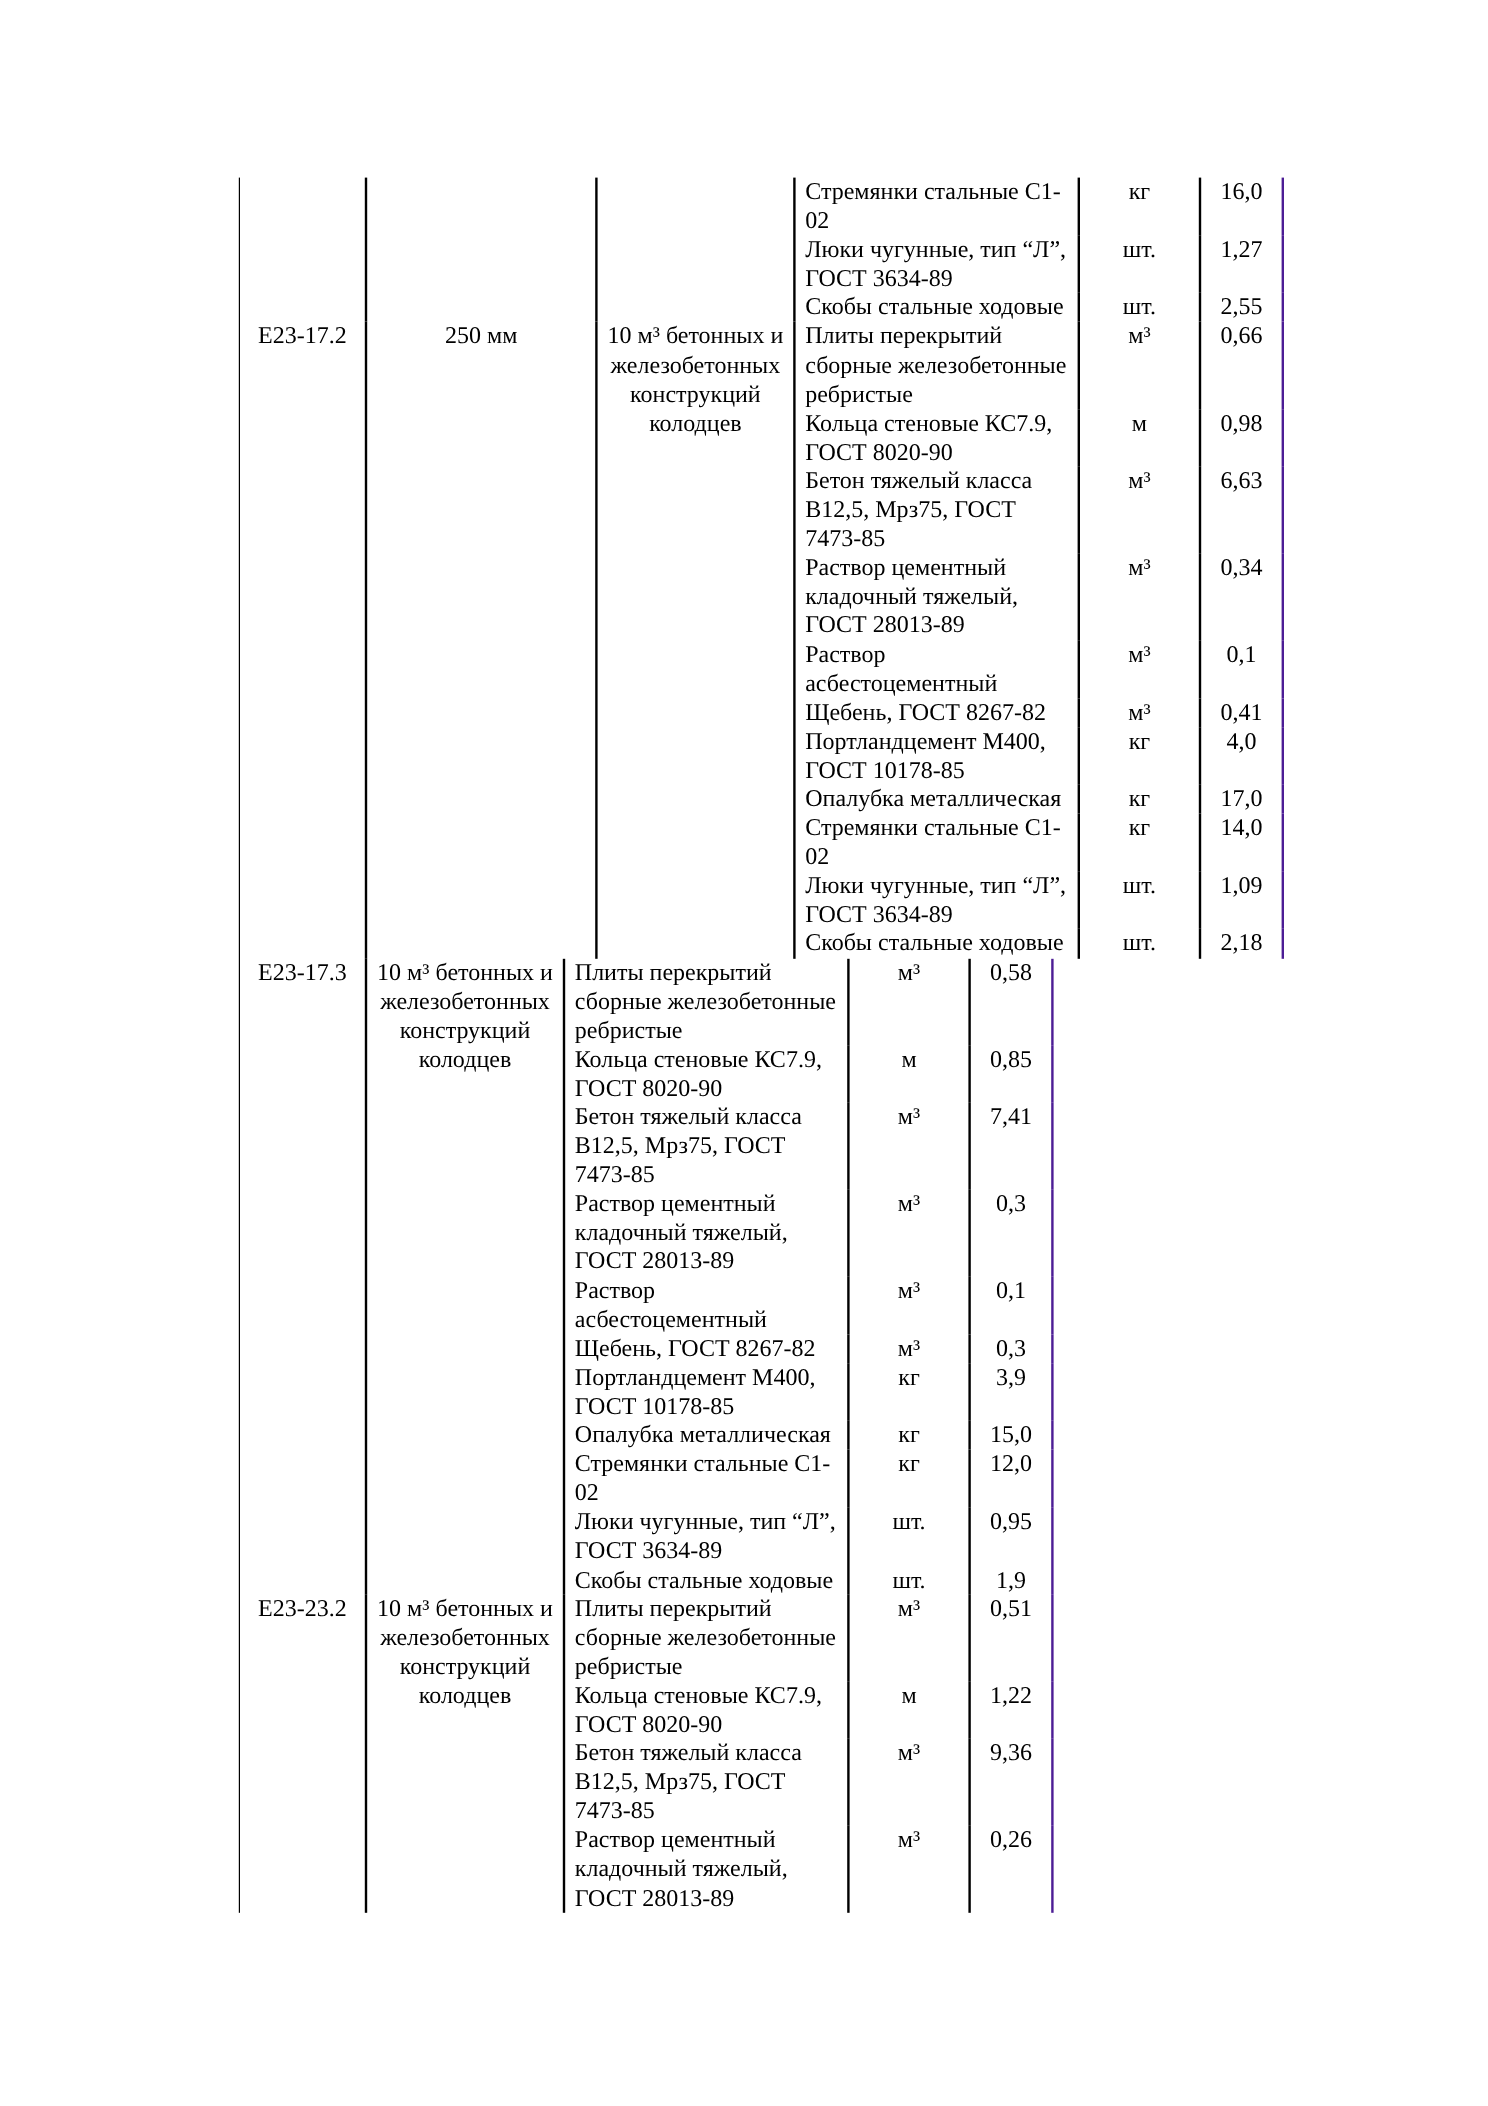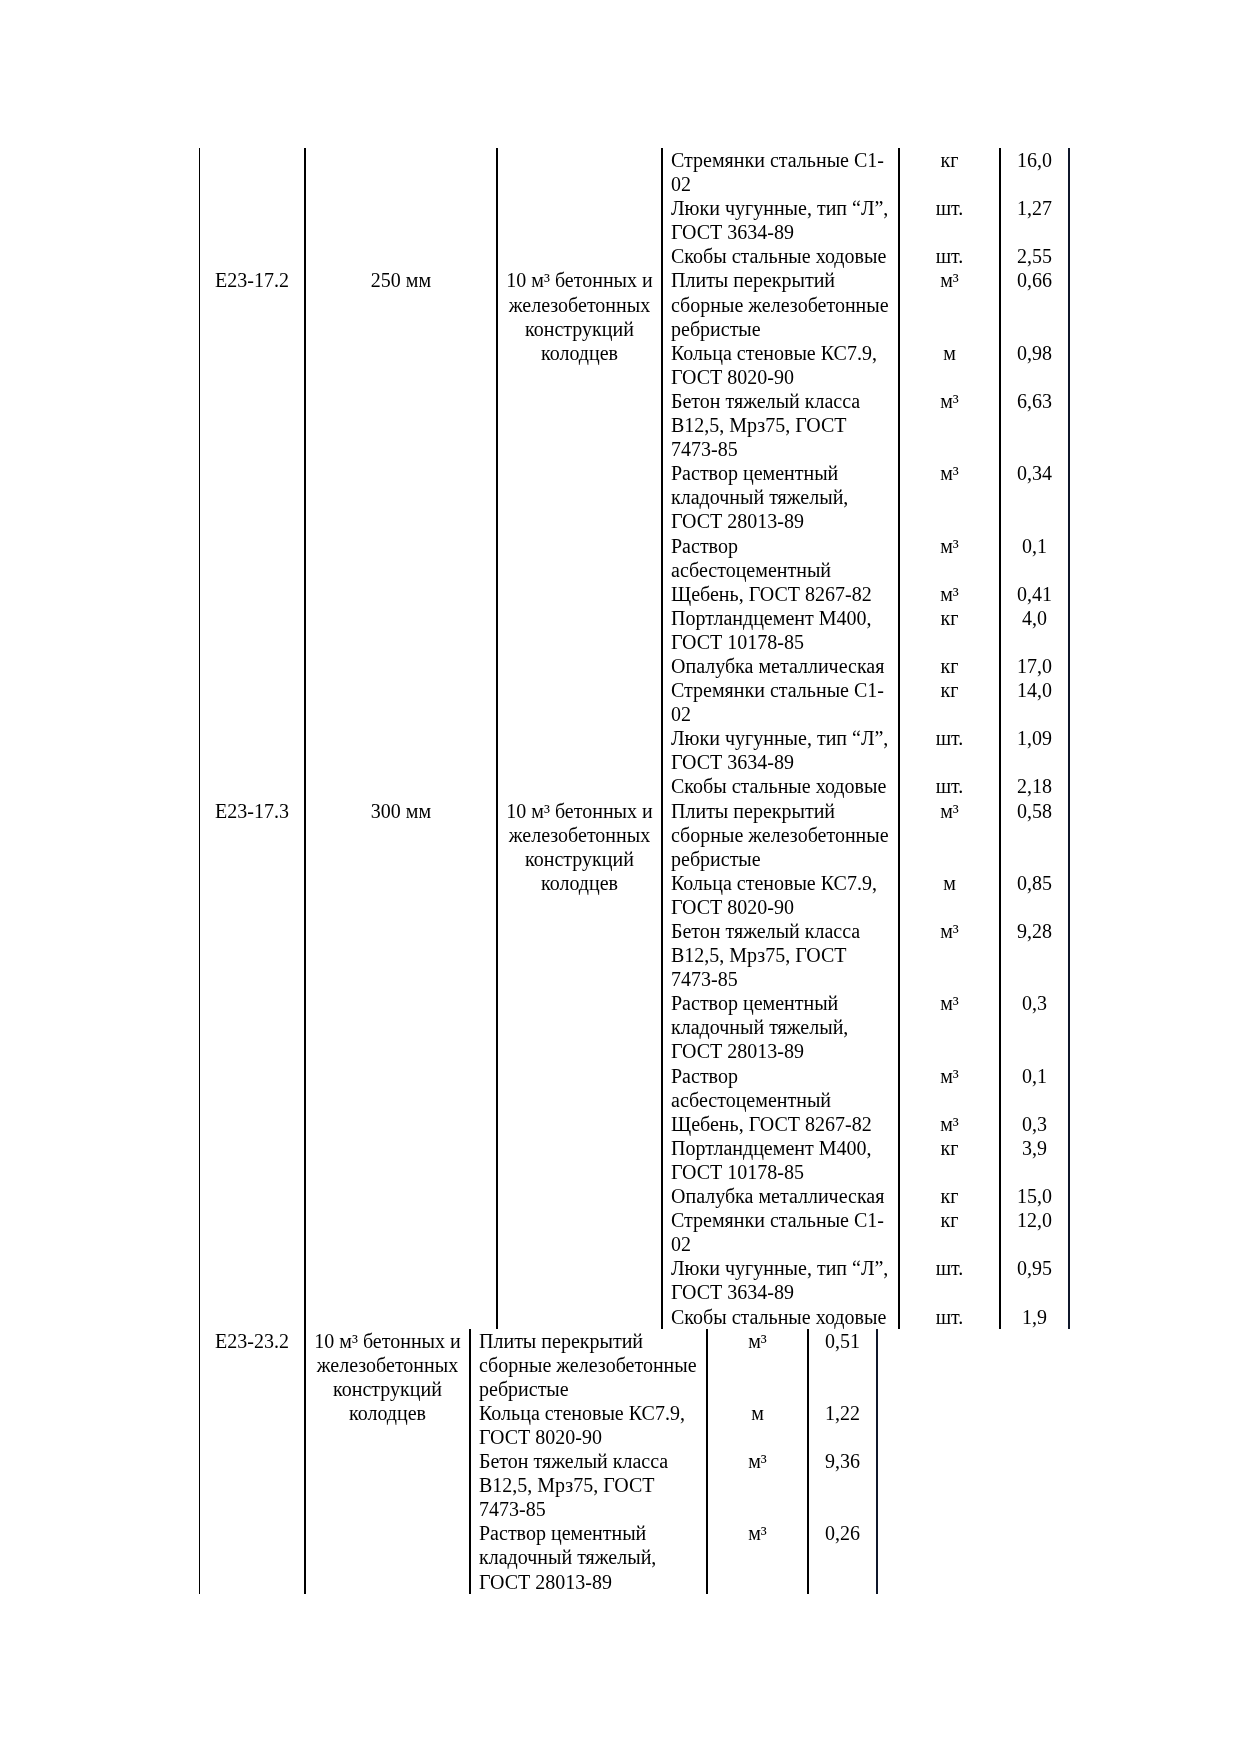--- a/index.html
+++ b/index.html
@@ -13,21 +13,21 @@
   }
   .group{display:flex;align-items:stretch;}
   .cell{box-sizing:border-box;border-right:2px solid #000;}
   .cell.code{width:106px;text-align:center;}
   .cell.size{width:192px;text-align:center;}
   .cell.measure{width:165px;text-align:center;padding:0 2px;}
   .materials{width:407px;display:flex;flex-direction:column;}
   .mat-row{display:flex;align-items:stretch;}
   .mat-name{box-sizing:border-box;width:237px;border-right:2px solid #000;padding:0 8px;text-align:left;}
   .mat-unit{box-sizing:border-box;width:101px;border-right:2px solid #000;text-align:center;}
-  .mat-value{box-sizing:border-box;width:69px;border-right:2px solid #0f172a;text-align:center;}
+  .mat-value{box-sizing:border-box;width:69px;border-right:2px solid #4c1d95;text-align:center;}
 </style>
 </head>
 <body>
 
 <div class="page">
   <div class="doc-table" id="doc-table">
       <div class="group">
         <div class="cell code"></div>
         <div class="cell size"></div>
         <div class="cell measure"></div>
@@ -106,37 +106,36 @@
           </div>
           <div class="mat-row">
             <div class="mat-name">Скобы стальные ходовые</div>
             <div class="mat-unit">шт.</div>
             <div class="mat-value">2,18</div>
           </div>
         </div>
       </div>
       <div class="group">
         <div class="cell code">Е23-17.3</div>
-        <div class="cell size">300 мм</div>
         <div class="cell measure">10 м³ бетонных и железобетонных конструкций колодцев</div>
         <div class="materials">
           <div class="mat-row">
             <div class="mat-name">Плиты перекрытий сборные железобетонные ребристые</div>
             <div class="mat-unit">м³</div>
             <div class="mat-value">0,58</div>
           </div>
           <div class="mat-row">
             <div class="mat-name">Кольца стеновые КС7.9, ГОСТ 8020-90</div>
             <div class="mat-unit">м</div>
             <div class="mat-value">0,85</div>
           </div>
           <div class="mat-row">
             <div class="mat-name">Бетон тяжелый класса В12,5, Мрз75, ГОСТ 7473-85</div>
             <div class="mat-unit">м³</div>
-            <div class="mat-value">9,28</div>
+            <div class="mat-value">7,41</div>
           </div>
           <div class="mat-row">
             <div class="mat-name">Раствор цементный кладочный тяжелый, ГОСТ 28013-89</div>
             <div class="mat-unit">м³</div>
             <div class="mat-value">0,3</div>
           </div>
           <div class="mat-row">
             <div class="mat-name">Раствор асбестоцементный</div>
             <div class="mat-unit">м³</div>
             <div class="mat-value">0,1</div>

